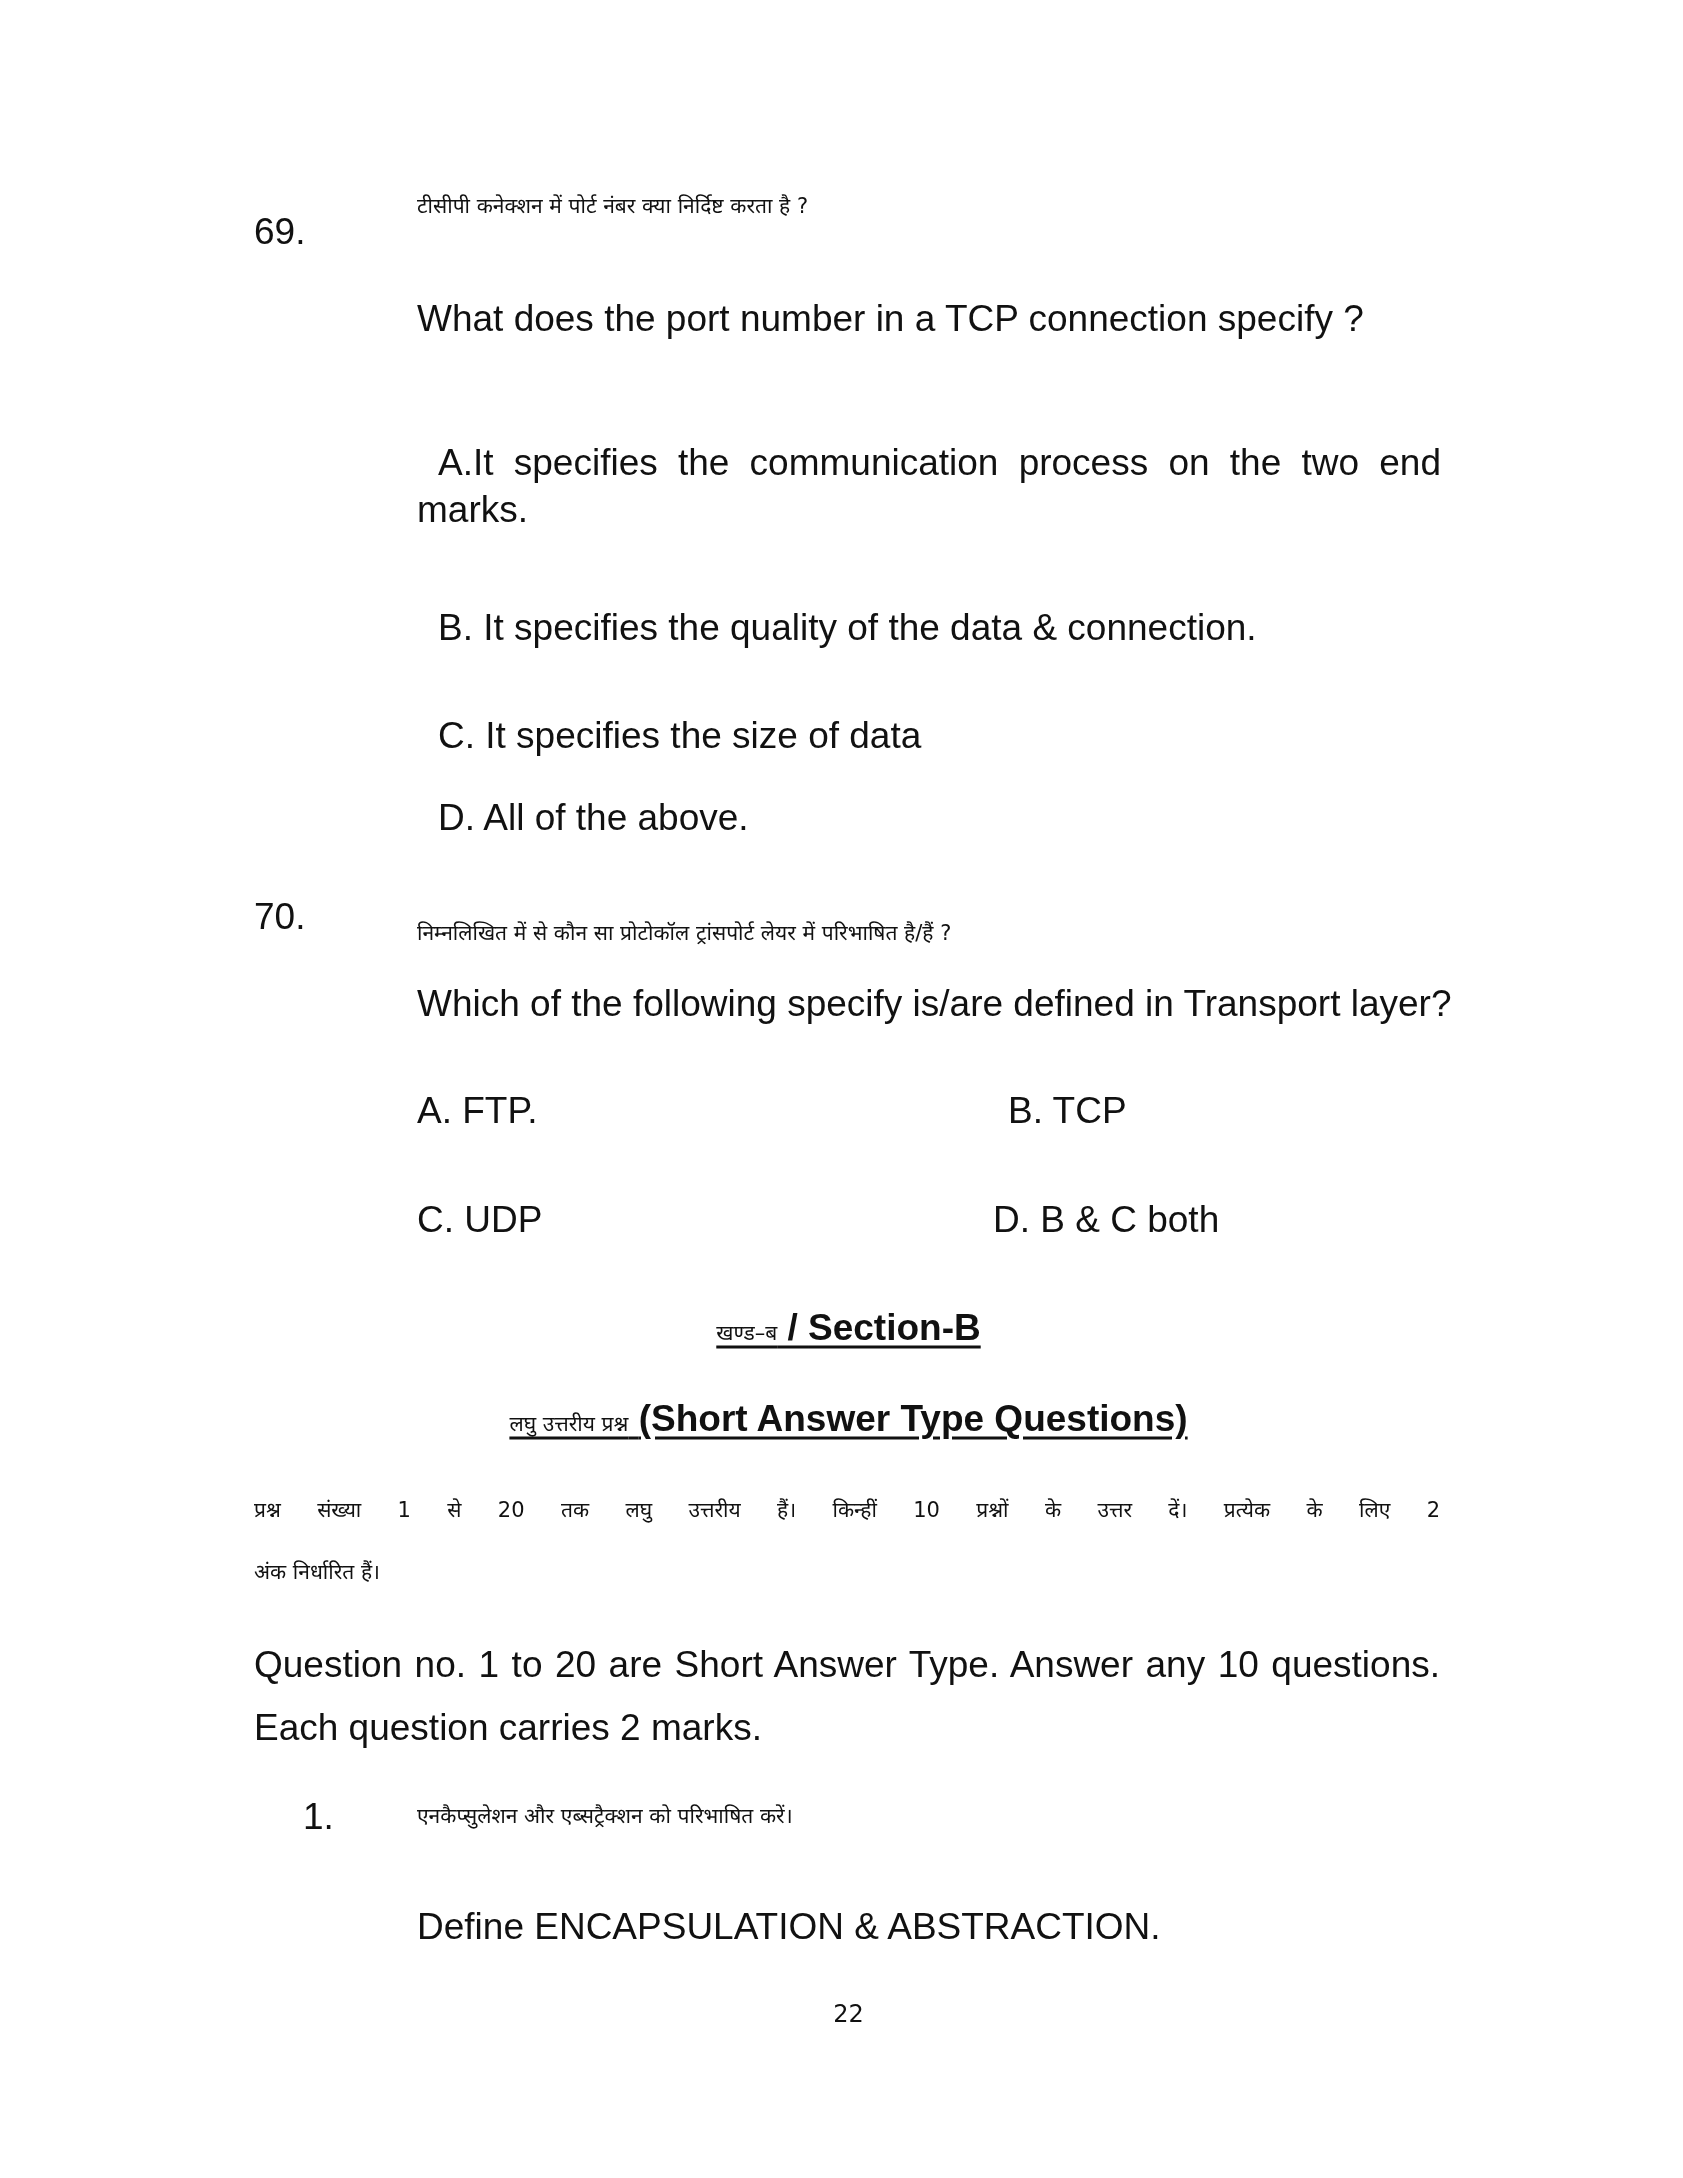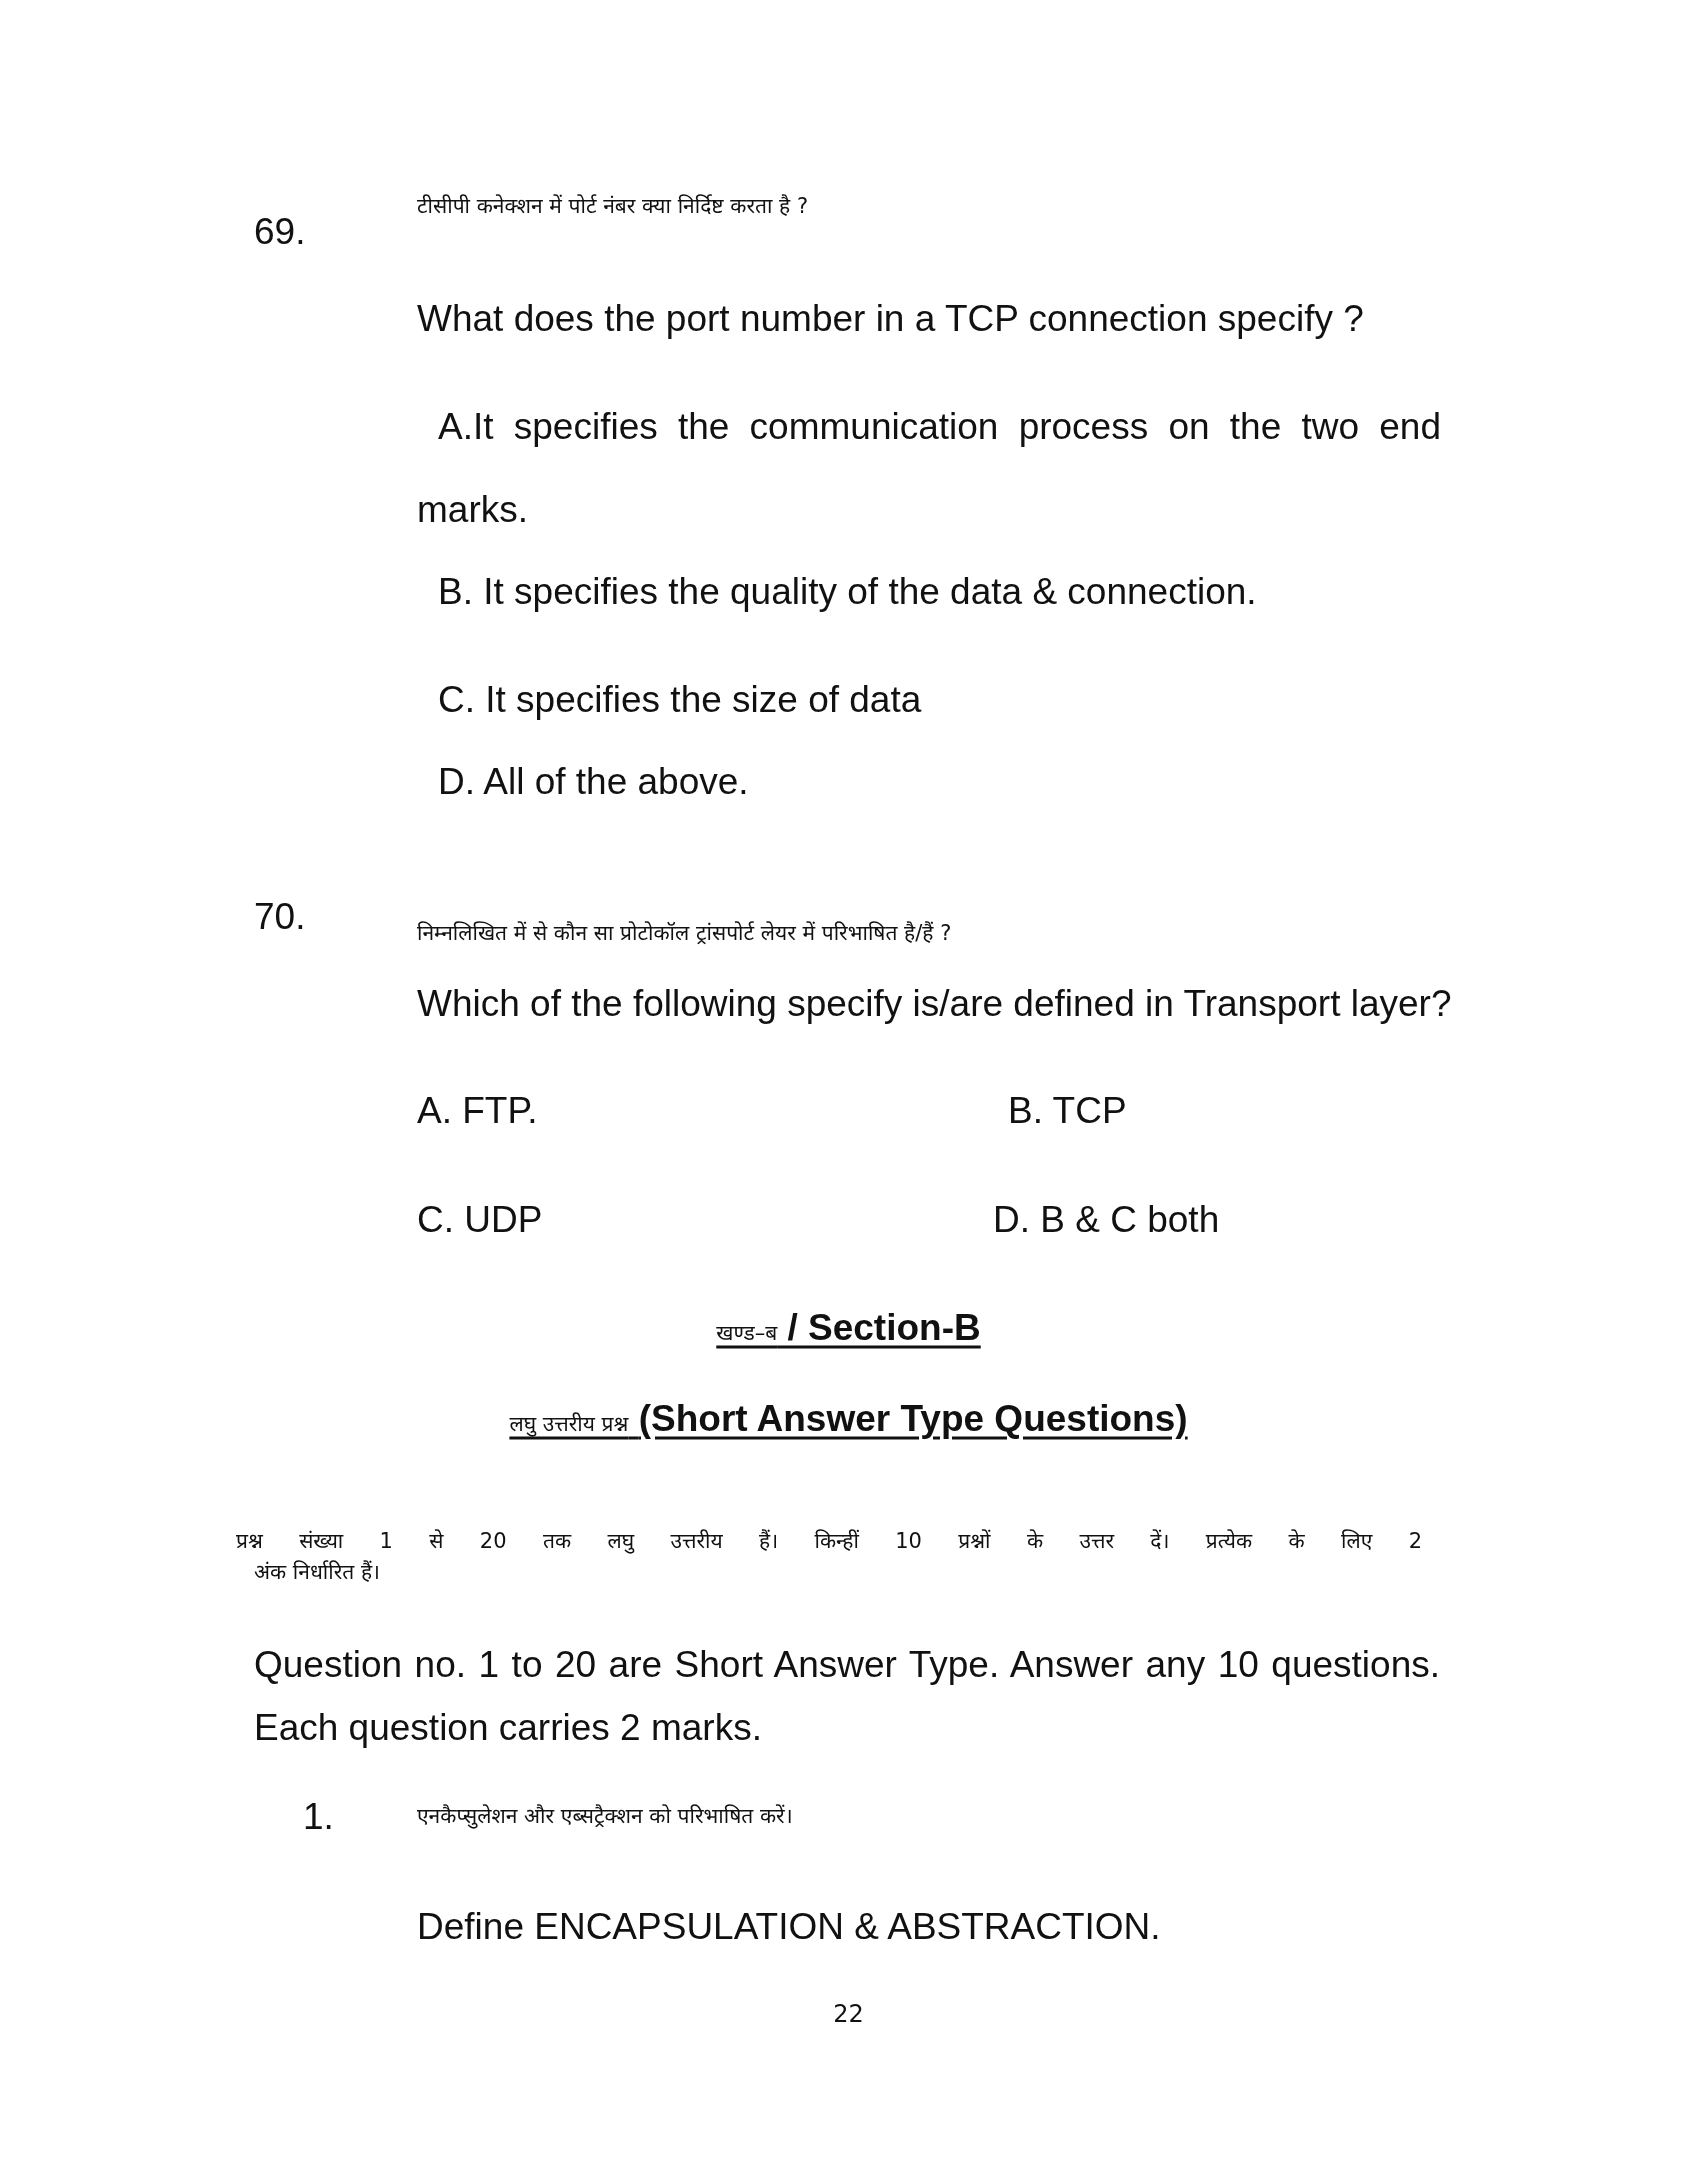--- a/index.html
+++ b/index.html
@@ -2,21 +2,21 @@
 <html><head>
 <meta charset="utf-8">
 <style>
   html,body{margin:0;padding:0;background:#fff;}
   body{width:1683px;height:2178px;position:relative;overflow:hidden;
        font-family:"Liberation Sans","DejaVu Sans",sans-serif;color:#111;}
   .t{position:absolute;white-space:nowrap;font-size:37px;line-height:1;transform:translateY(-50%);}
   .hi{font-family:"DejaVu Sans",sans-serif;font-size:21px;}
   .num{left:254px;margin-top:25px;}
   .ind{left:417px;}
-  .opt{left:438px;}
+  .opt{left:438px;margin-top:36px;}
   .justify{width:1025px;display:flex;justify-content:space-between;}
   .center{left:0;width:1697px;text-align:center;}
   .head{font-weight:bold;text-decoration:underline;text-underline-offset:6px;}
   .page{font-size:24px;font-family:"DejaVu Sans",sans-serif;}
 </style>
 </head>
 <body>
 
 <div class="t num" style="top:206px">69.</div>
 <div class="t ind hi" style="top:206px">टीसीपी कनेक्शन में पोर्ट नंबर क्या निर्दिष्ट करता है ?</div>
@@ -47,21 +47,21 @@
 <div class="t" style="top:1219px;left:993px">D. B &amp; C both</div>
 
 <div class="t center head" style="top:1327px">
   <span class="hi" style="font-weight:normal">खण्ड–ब</span><span> / </span><span>Section-B</span>
 </div>
 <div class="t center head" style="top:1418px">
   <span class="hi" style="font-weight:normal">लघु उत्तरीय प्रश्न</span>
   <span>(Short Answer Type Questions)</span>
 </div>
 
-<div class="t hi" style="top:1510px;left:236px;width:1186px;text-align:justify;text-align-last:justify;white-space:normal;margin-top:31px;">प्रश्न संख्या 1 से 20 तक लघु उत्तरीय हैं। किन्हीं 10 प्रश्नों के उत्तर दें। प्रत्येक के लिए 2</div>
+<div class="t hi" style="top:1510px;left:254px;width:1186px;text-align:justify;text-align-last:justify;white-space:normal;">प्रश्न संख्या 1 से 20 तक लघु उत्तरीय हैं। किन्हीं 10 प्रश्नों के उत्तर दें। प्रत्येक के लिए 2</div>
 <div class="t hi" style="top:1572px;left:254px">अंक निर्धारित हैं।</div>
 <div class="t" style="top:1664px;left:254px;width:1186px;text-align:justify;text-align-last:justify;white-space:normal;">Question no. 1 to 20 are Short Answer Type. Answer any 10 questions.</div>
 <div class="t" style="top:1727px;left:254px">Each question carries 2 marks.</div>
 
 <div class="t" style="top:1816px;left:303px">1.</div>
 <div class="t ind hi" style="top:1816px">एनकैप्सुलेशन और एब्सट्रैक्शन को परिभाषित करें।</div>
 <div class="t ind" style="top:1926px">Define ENCAPSULATION &amp; ABSTRACTION.</div>
 
 <div class="t center page" style="top:2014px">22</div>
 

